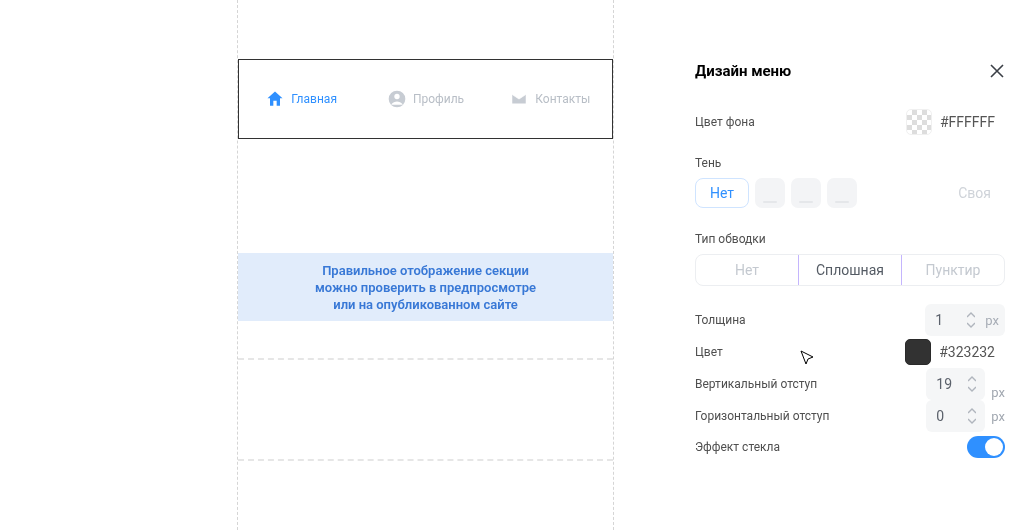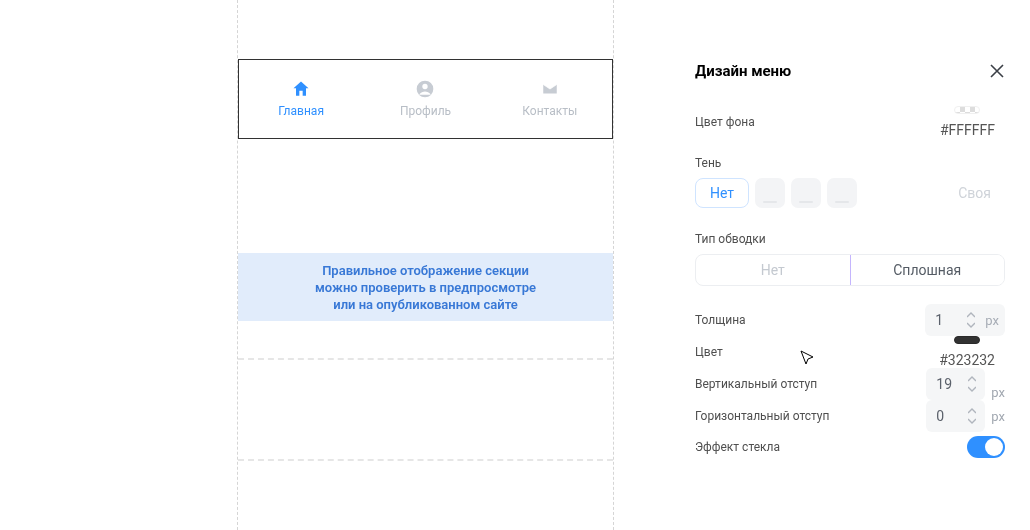--- a/index.html
+++ b/index.html
@@ -8,21 +8,21 @@
     
     .cursor { position: absolute; left: 800px; top: 350px; z-index: 1000; pointer-events: none; }
     .cursor svg { width: 16px; height: 16px; }
     
     
     .canvas { position: absolute; left: 237px; top: 0; width: 377px; height: 530px; background: #fff; }
     .canvas-inner { position: absolute; left: 0; top: 0; width: 100%; height: 100%; }
     .canvas-borders { position: absolute; left: 0; top: 0; width: 377px; height: 530px; border-left: 1px dashed #d5d5d5; border-right: 1px dashed #d5d5d5; }
     
     .menu-widget { position: absolute; left: 1px; top: 59px; width: 375px; height: 80px; border: 1px solid #323232; display: flex; }
-    .menu-item { flex: 1; display: flex; flex-direction: column; align-items: center; justify-content: center; gap: 6px; }
+    .menu-item { flex: 1; display: flex; flex-direction: row; align-items: center; justify-content: center; gap: 6px; }
     .menu-item-icon { width: 20px; height: 18px; display: flex; align-items: center; justify-content: center; }
     .menu-item-label { font-size: 12px; color: #b8bec6; }
     .menu-item.active .menu-item-label { color: #2f90ff; }
     
     .block-preview { position: absolute; left: 1px; top: 253px; width: 375px; height: 68px; background: #e1ecfb; display: flex; flex-direction: column; align-items: center; justify-content: center; }
     .block-preview-text { color: #3878d6; font-size: 13px; font-weight: 600; line-height: 17px; text-align: center; }
     
     .dashed-sep { position: absolute; left: 1px; width: 375px; border-top: 2px dashed #e6e6e6; }
     .dashed-sep.d1 { top: 358px; }
     .dashed-sep.d2 { top: 459px; }
@@ -31,21 +31,21 @@
     .panel { position: absolute; right: 0; top: 40px; width: 360px; height: 490px; background: #fff; }
     .panel-body { padding: 22px 25px 0 25px; }
     .panel-head { display: flex; align-items: center; justify-content: space-between; margin-bottom: 26px; }
     .panel-title { font-size: 15px; font-weight: 700; color: #000; }
     .panel-close { width: 16px; height: 16px; cursor: pointer; }
     
     .row { display: flex; align-items: center; justify-content: space-between; min-height: 30px; }
     .row + .row { margin-top: 0; }
     .field-label { font-size: 12px; color: #4f4f4f; }
     
-    .color-chip { display: inline-flex; align-items: center; gap: 8px; height: 32px; padding: 0 10px 0 3px; border-radius: 6px; flex-direction: column; }
+    .color-chip { display: inline-flex; align-items: center; gap: 8px; height: 32px; padding: 0 10px 0 3px; border-radius: 6px; }
     .color-chip .swatch { width: 26px; height: 26px; border-radius: 5px; }
     .swatch.checker { background-image: linear-gradient(45deg, #ddd 25%, transparent 25%), linear-gradient(-45deg, #ddd 25%, transparent 25%), linear-gradient(45deg, transparent 75%, #ddd 75%), linear-gradient(-45deg, transparent 75%, #ddd 75%); background-size: 10px 10px; background-position: 0 0, 0 5px, 5px -5px, -5px 0px; background-color: #fff; border: 1px solid #f0f0f0; }
     .color-text { font-size: 14px; color: #555; }
     
     .shadow-seg { display: flex; gap: 6px; align-items: center; margin-top: 8px; }
     .seg-btn { display: inline-flex; align-items: center; justify-content: center; font-size: 14px; color: #b9bfc7; border-radius: 8px; height: 30px; cursor: pointer; }
     .seg-btn.text { padding: 0 14px; }
     .seg-btn.active-blue { border: 1px solid #cfe4ff; color: #2f90ff; background: #fff; }
     .shadow-square { width: 30px; height: 30px; border-radius: 7px; background: #f3f4f6; position: relative; cursor: pointer; }
     .shadow-square .dash { position: absolute; left: 8px; right: 8px; bottom: 5px; height: 2px; background: #e5e7ea; border-radius: 1px; }
@@ -160,20 +160,21 @@
           </div>
         <div class="seg-btn text seg-custom">Своя</div>
       </div>
     </div>
 
     <div class="mtop-24">
       <div class="field-label">Тип обводки</div>
       <div class="stroke-seg">
         <div class="opt">Нет</div>
         <div class="opt active">Сплошная</div>
+        <div class="opt">Пунктир</div>
       </div>
     </div>
 
     <div class="row mtop-18">
       <div class="field-label">Толщина</div>
       <div class="num-input inside">
         <input class="val" value="1" style="">
         <span class="unit">px</span>
         <div class="steppers">
           <span>

